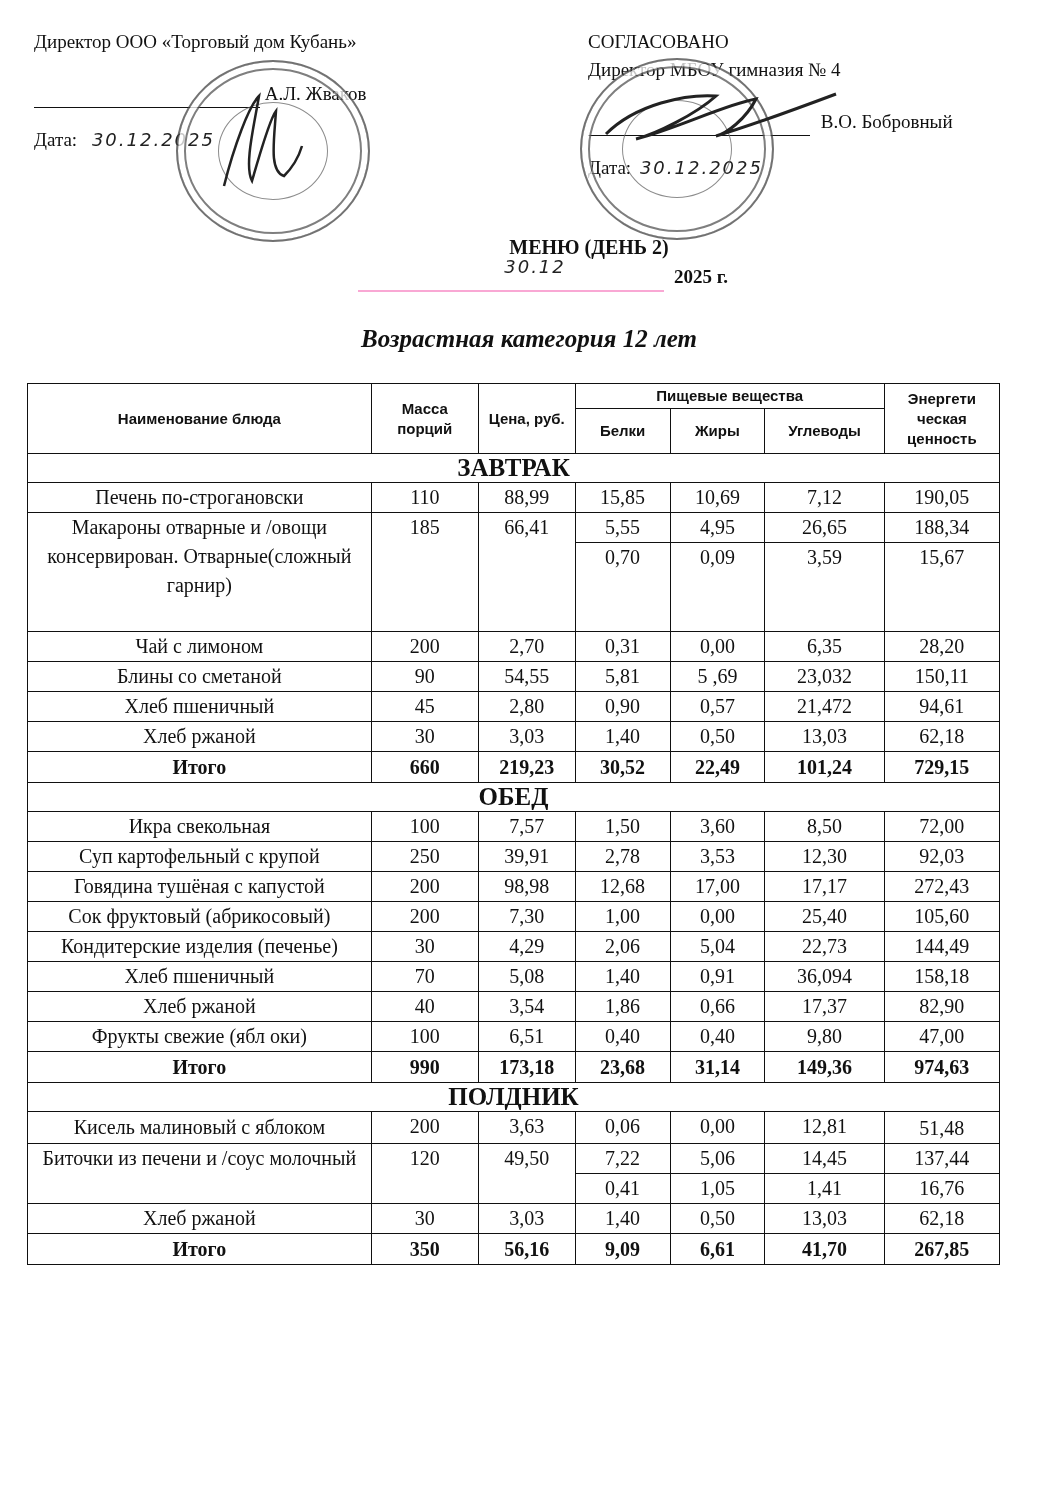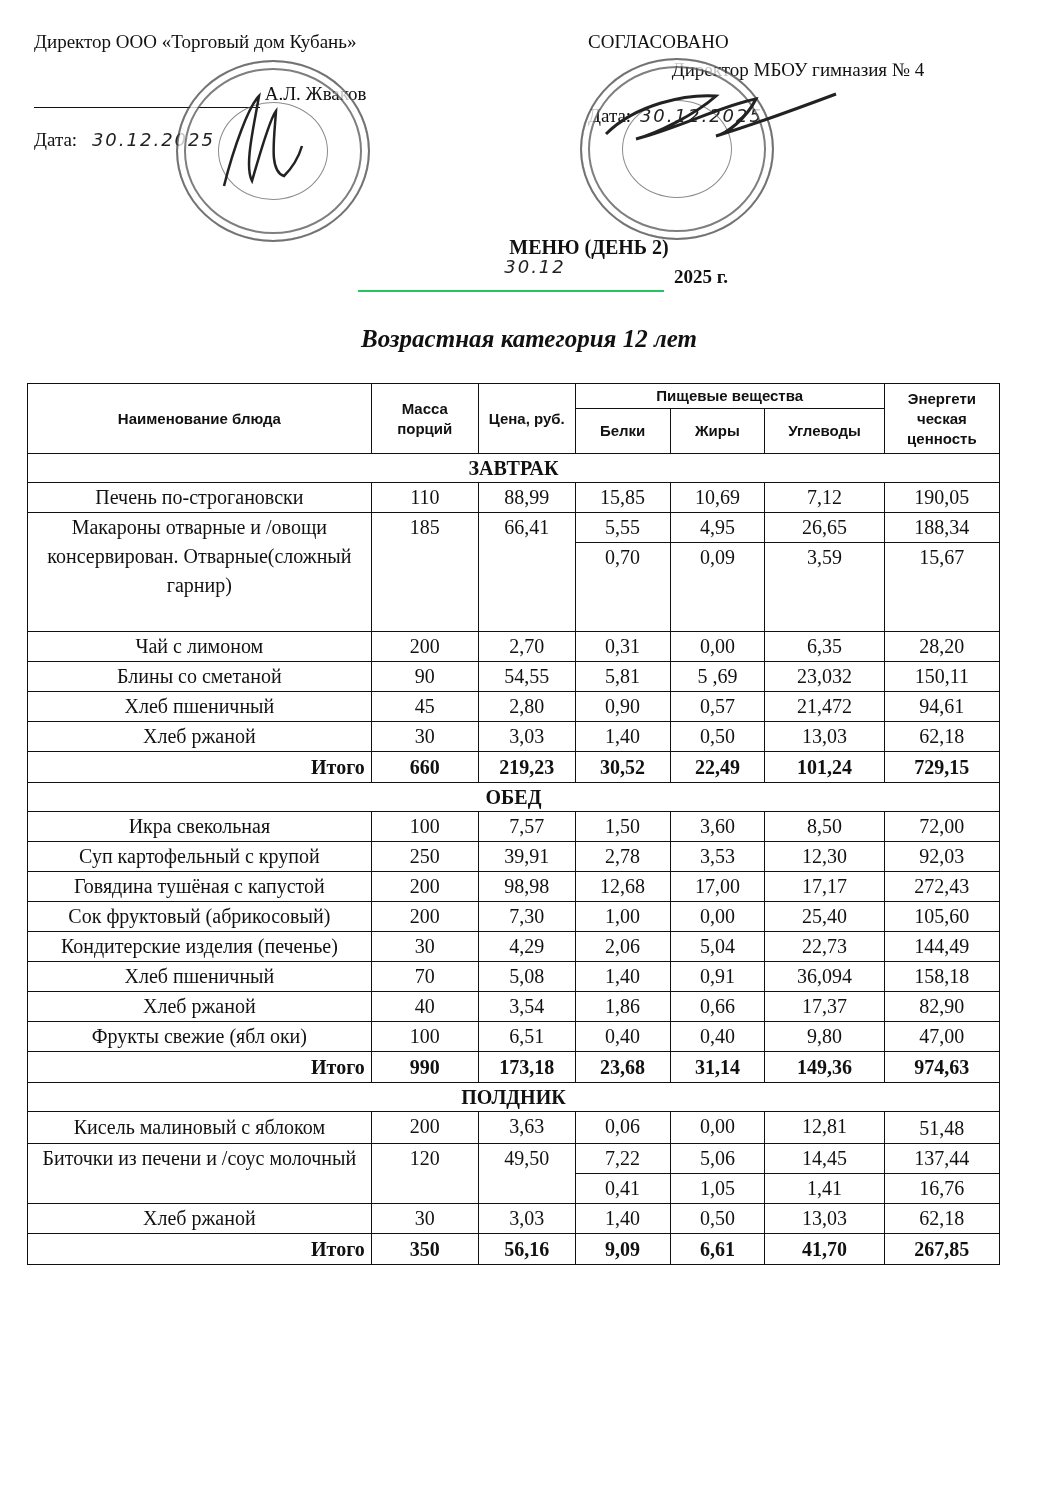--- a/index.html
+++ b/index.html
@@ -16,62 +16,66 @@
     position: absolute; border-radius: 50%; border: 2px solid #444;
     box-shadow: inset 0 0 0 6px #fff, inset 0 0 0 8px #555;
     opacity: 0.75; pointer-events: none;
   }
   .stamp-left { left: 176px; top: 60px; width: 190px; height: 178px; }
   .stamp-right { left: 580px; top: 58px; width: 190px; height: 178px; }
   .stamp .inner { position: absolute; left: 40px; top: 40px; right: 40px; bottom: 40px; border-radius: 50%; border: 1.5px solid #666; }
   .scribble { position: absolute; pointer-events: none; }
   .title { position: absolute; left: 0; width: 1058px; text-align: center; }
   .menu-title { top: 236px; font-weight: bold; font-size: 20px; left: 60px; }
-  .date-line { position: absolute; top: 262px; left: 358px; width: 306px; height: 28px; border-bottom: 2px solid #22c55e; text-align: center; }
+  .date-line { position: absolute; top: 262px; left: 358px; width: 306px; height: 28px; border-bottom: 2px solid #f9a8d4; text-align: center; }
   .year { position: absolute; top: 266px; left: 674px; font-weight: bold; font-size: 19px; }
   .age { top: 325px; font-weight: bold; font-style: italic; font-size: 25px; }
 
   table.menu {
     position: absolute; left: 27px; top: 383px; width: 973px;
     border-collapse: collapse; font-size: 20px;
   }
   table.menu td, table.menu th { border: 1.5px solid #111; padding: 0 6px; }
   table.menu th { font-family: "Liberation Sans", sans-serif; font-size: 15px; font-weight: bold; line-height: 20px; text-align: center; }
   .c-name { width: 324px; }
   .c-mass { width: 92px; }
   .c-price { width: 82px; }
   .c-b { width: 80px; }
   .c-f { width: 80px; margin-top: 19px; }
   .c-u { width: 104px; }
   .c-e { width: 100px; margin-top: 28px; }
   td.num { text-align: center; vertical-align: top; line-height: 29px; }
   td.nm { text-align: center; vertical-align: top; line-height: 29px; padding-left: 10px; }
   td.bottom { vertical-align: bottom; }
-  tr.section td { text-align: center; font-weight: bold; font-size: 20px; line-height: 28px; }
+  tr.section td { text-align: center; font-weight: bold; font-size: 25px; line-height: 28px; }
   tr.total td { font-weight: bold; line-height: 30px; }
-  tr.total td.nm { text-align: right; }
+  tr.total td.nm { }
 </style>
 </head>
 <body>
 
 <div class="hdr-block left-block">
   <div style="white-space:nowrap;">Директор ООО «Торговый дом Кубань»</div>
   <div style="margin-top:24px;white-space:nowrap;">
     <span class="sig-line" style="width:226px;height:20px;"></span>
     <span>А.Л. Жваков</span>
   </div>
   <div style="margin-top:18px;white-space:nowrap;">
     <span>Дата:</span>
     <span class="hand" style="margin-left:10px;">30.12.2025</span>
   </div>
 </div>
 
 <div class="hdr-block right-block">
   <div>СОГЛАСОВАНО</div>
-  <div style="white-space:nowrap;text-align:center;">Директор МБОУ гимназия № 4</div>
+  <div style="white-space:nowrap;">Директор МБОУ гимназия № 4</div>
+  <div style="margin-top:24px;white-space:nowrap;">
+    <span class="sig-line" style="width:222px;height:20px;"></span>
+    <span style="margin-left:6px;">В.О. Бобровный</span>
+  </div>
   <div style="margin-top:18px;white-space:nowrap;">
     <span>Дата:</span>
     <span class="hand" style="margin-left:4px;">30.12.2025</span>
   </div>
 </div>
 
 <div class="stamp stamp-left">
     <div class="inner"></div>
   </div>
 <div class="stamp stamp-right">

